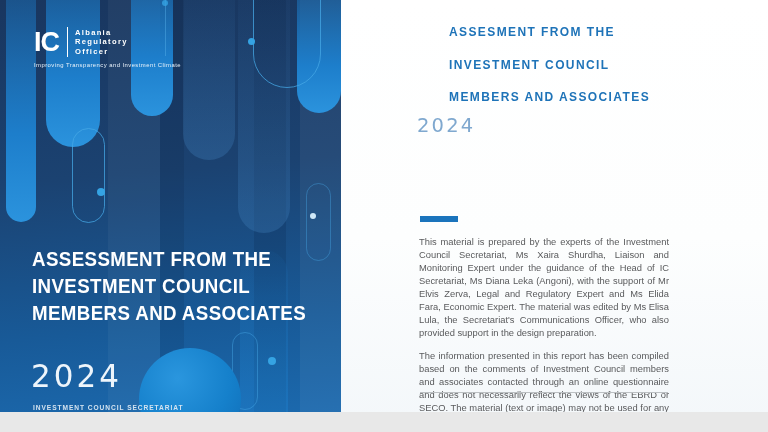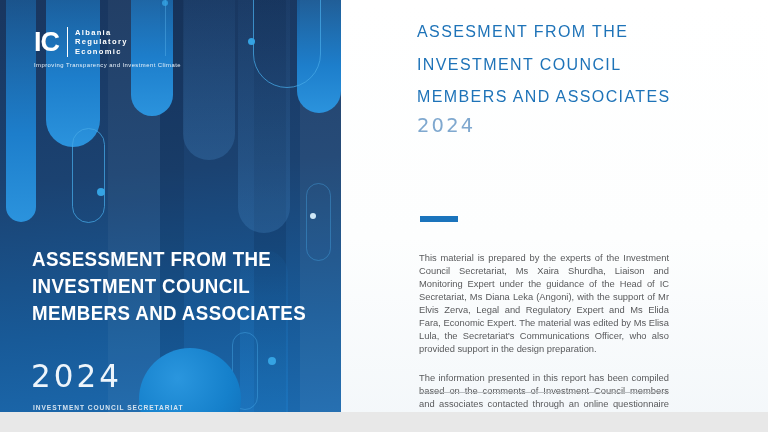--- a/index.html
+++ b/index.html
@@ -49,31 +49,31 @@
     font-size:6.6px;letter-spacing:.95px;line-height:10px;font-weight:bold;
   }
 
   
   .page{
     position:absolute;left:341px;top:0;width:427px;height:432px;
     background:linear-gradient(180deg,#ffffff 0%,#fdfefe 55%,#f3f7fa 100%);
   }
   .page-title{position:absolute;left:76px;top:24px;}
   .page-title-line{
-    color:#1e73b8;font-size:16px;font-weight:normal;letter-spacing:1.4px;
-    line-height:16px;margin-bottom:16.5px;white-space:nowrap;
+    color:#1e73b8;font-size:12px;font-weight:bold;letter-spacing:1.4px;
+    line-height:16px;margin-bottom:16.5px;white-space:nowrap;margin-left:32px;
   }
   .page-year{
     position:absolute;left:76px;top:114px;color:#7fa8cf;
     font-size:19.5px;letter-spacing:2.2px;font-family:"DejaVu Sans",sans-serif;
   }
   .accent-bar{position:absolute;left:79px;top:216px;width:38px;height:5.5px;background:#1b74bc;}
   .page-body{position:absolute;left:78px;top:236px;width:250px;}
   .page-body p{
-    margin:16px 0 10px 0;color:#595a5c;font-size:9.35px;line-height:13px;
+    margin:0 0 10px 0;color:#595a5c;font-size:9.35px;line-height:13px;
     text-align:justify;
   }
   .divider{position:absolute;left:79px;top:392px;width:248px;height:0;border-top:1px solid #bcc0c3;}
 </style>
 </head>
 <body>
 
 <div class="stage">
 
   <div class="cover">
@@ -106,21 +106,21 @@
 
     <div class="big-circle"></div>
 
     <div class="logo">
       <div class="logo-row">
         <span class="logo-ic">IC</span>
         <span class="logo-sep"></span>
         <span class="logo-org">
           <span>Albania</span><br>
           <span>Regulatory</span><br>
-          <span>Economic</span>
+          <span>Officer</span>
         </span>
       </div>
       <div class="logo-tagline">Improving Transparency and Investment Climate</div>
     </div>
 
     <div class="cover-title">
       <div>ASSESSMENT FROM THE</div>
       <div>INVESTMENT COUNCIL</div>
       <div>MEMBERS AND ASSOCIATES</div>
     </div>

